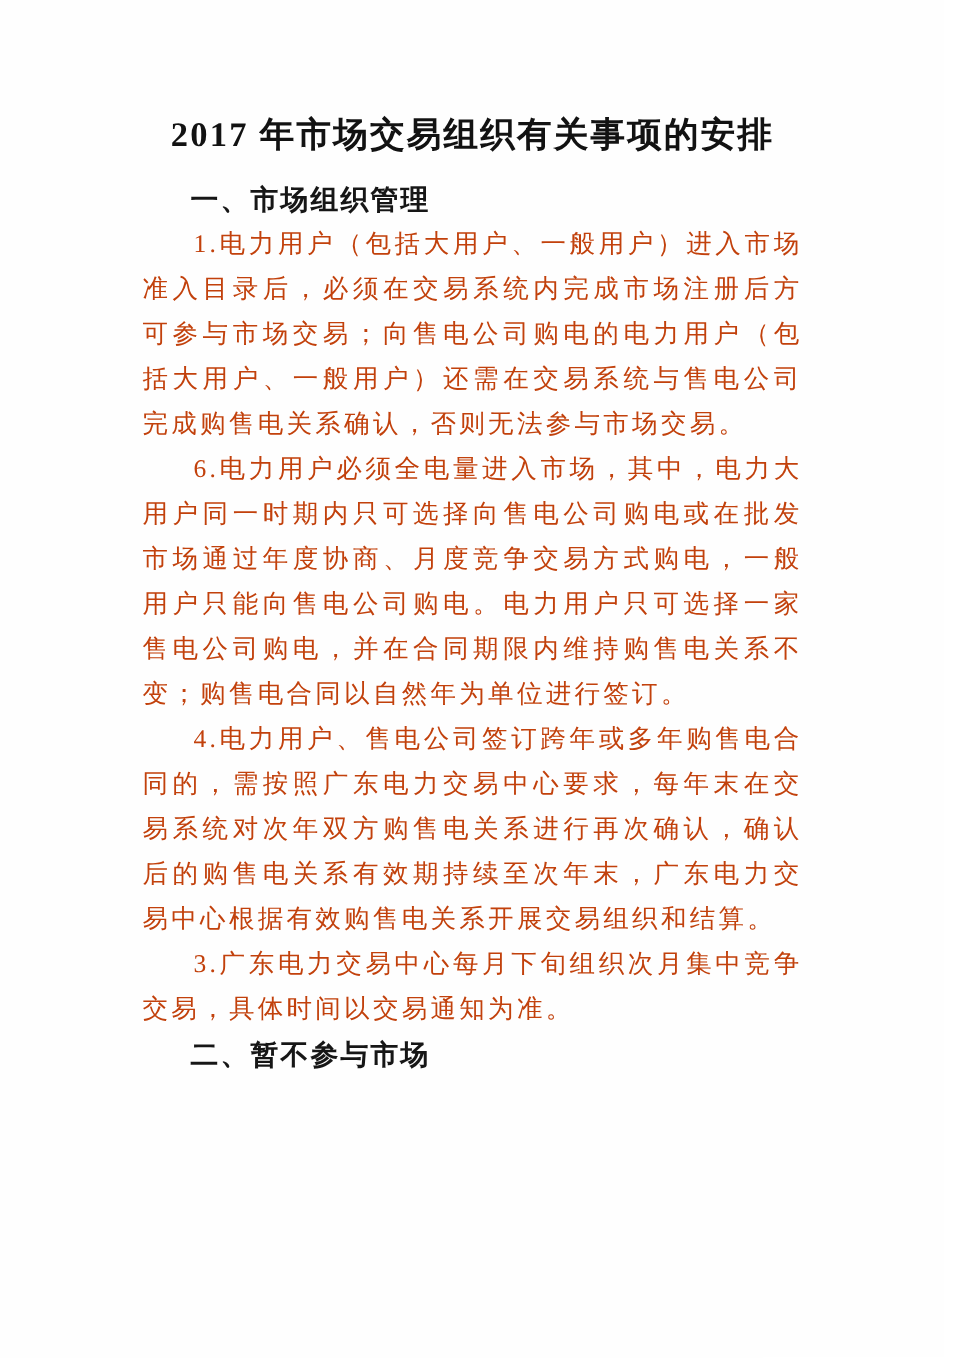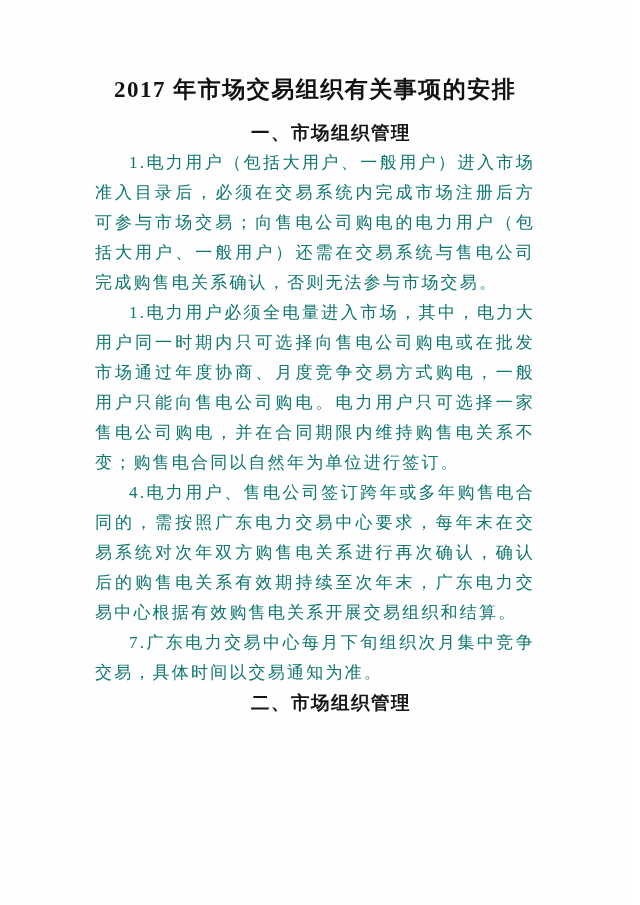--- a/index.html
+++ b/index.html
@@ -30,53 +30,52 @@
   }
   .section-heading {
     font-family: "Liberation Sans", "DejaVu Sans", sans-serif;
     font-size: 18.5px;
     font-weight: 700;
     line-height: 30px;
     margin: 0;
     padding-left: 32px;
     letter-spacing: 1.5px;
     color: #161616;
-    text-align: center;
   }
   .body-para {
     font-family: "Liberation Serif", "DejaVu Serif", serif;
     font-size: 17px;
     line-height: 30px;
     letter-spacing: 2.2px;
     text-align: justify;
     text-justify: inter-ideograph;
     text-indent: 2em;
     margin: 0;
-    color: #0f766e;
+    color: #c2410c;
   }
   .body-para::after {
     
     content: "";
     display: inline-block;
     width: 0;
   }
 </style>
 </head>
 <body>
 
 <div class="page">
 
   <h1 class="doc-title">2017 年市场交易组织有关事项的安排</h1>
 
   <h2 class="section-heading">一、市场组织管理</h2>
 
   <p class="body-para">1.电力用户（包括大用户、一般用户）进入市场准入目录后，必须在交易系统内完成市场注册后方可参与市场交易；向售电公司购电的电力用户（包括大用户、一般用户）还需在交易系统与售电公司完成购售电关系确认，否则无法参与市场交易。</p>
 
-  <p class="body-para">1.电力用户必须全电量进入市场，其中，电力大用户同一时期内只可选择向售电公司购电或在批发市场通过年度协商、月度竞争交易方式购电，一般用户只能向售电公司购电。电力用户只可选择一家售电公司购电，并在合同期限内维持购售电关系不变；购售电合同以自然年为单位进行签订。</p>
+  <p class="body-para">6.电力用户必须全电量进入市场，其中，电力大用户同一时期内只可选择向售电公司购电或在批发市场通过年度协商、月度竞争交易方式购电，一般用户只能向售电公司购电。电力用户只可选择一家售电公司购电，并在合同期限内维持购售电关系不变；购售电合同以自然年为单位进行签订。</p>
 
   <p class="body-para">4.电力用户、售电公司签订跨年或多年购售电合同的，需按照广东电力交易中心要求，每年末在交易系统对次年双方购售电关系进行再次确认，确认后的购售电关系有效期持续至次年末，广东电力交易中心根据有效购售电关系开展交易组织和结算。</p>
 
 
-  <p class="body-para">7.广东电力交易中心每月下旬组织次月集中竞争交易，具体时间以交易通知为准。</p>
+  <p class="body-para">3.广东电力交易中心每月下旬组织次月集中竞争交易，具体时间以交易通知为准。</p>
 
-  <h2 class="section-heading">二、市场组织管理</h2>
+  <h2 class="section-heading">二、暂不参与市场</h2>
 
 </div>
 
 </body></html>

